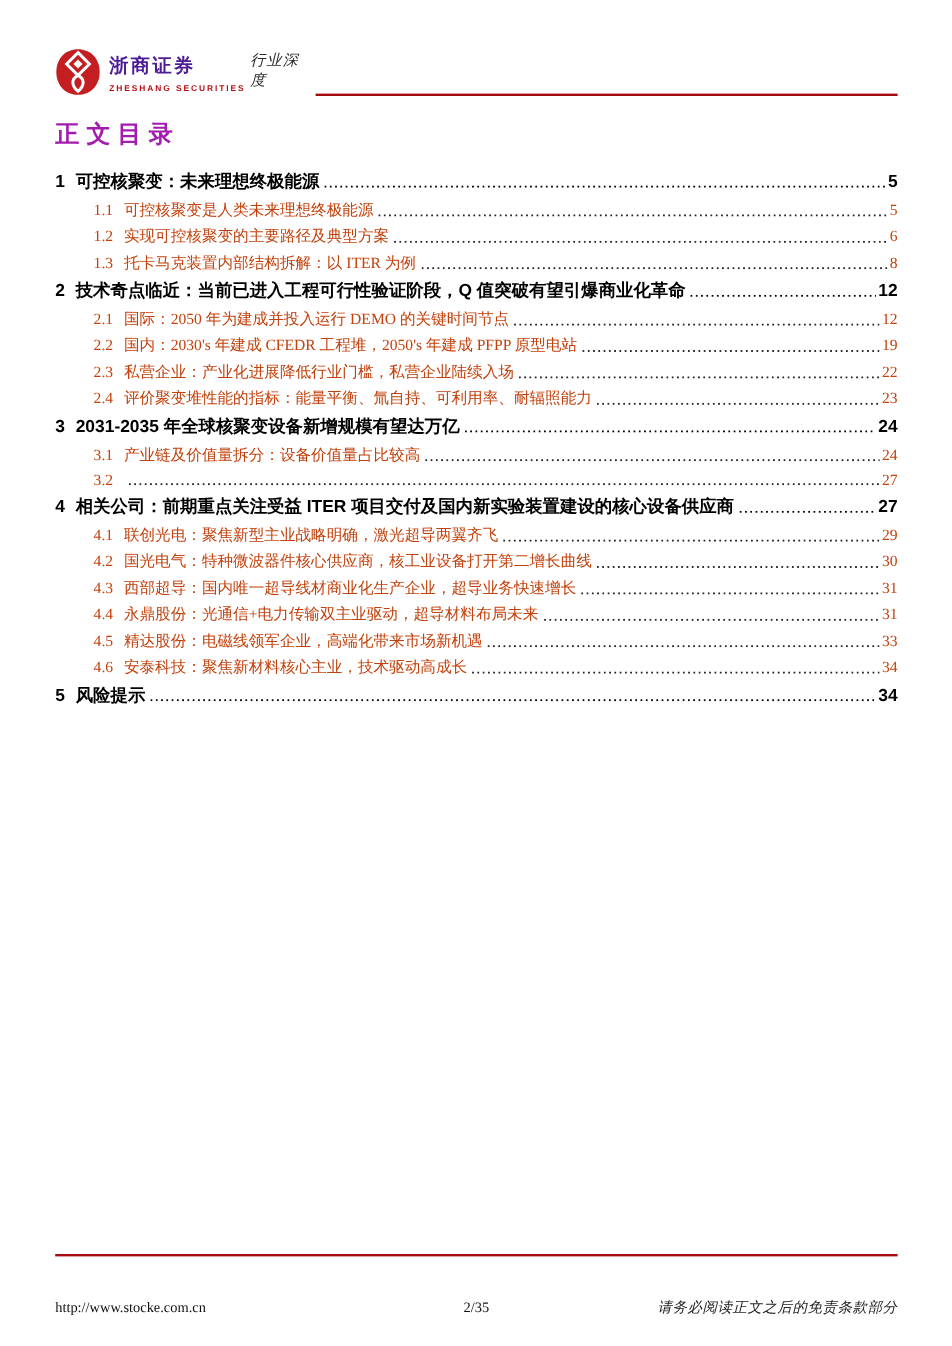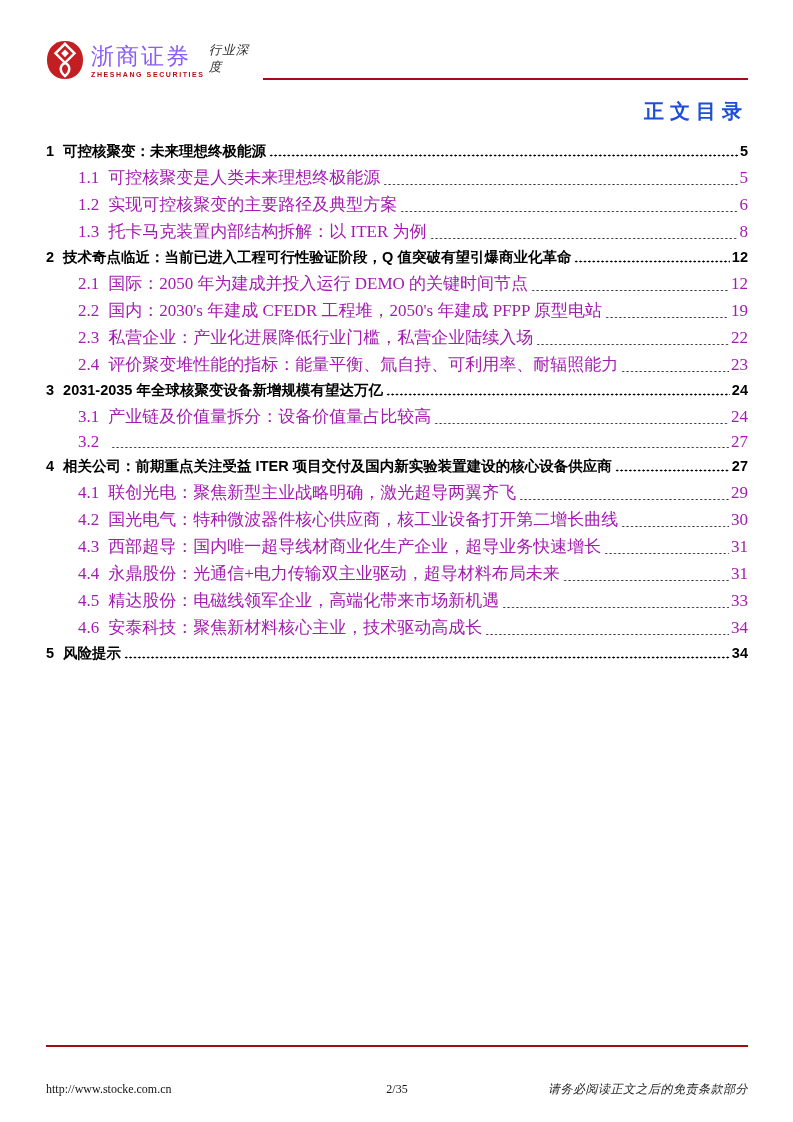--- a/index.html
+++ b/index.html
@@ -23,24 +23,24 @@
   }
   .logo {
     display: flex;
     align-items: center;
     gap: 7px;
   }
   .logo-icon { width: 38px; height: 40px; flex: 0 0 auto; }
   .logo-text { display: flex; flex-direction: column; }
   .logo-cn {
     font-family: "Liberation Sans", "DejaVu Sans", sans-serif;
-    font-weight: normal;
-    font-size: 23px;
+    font-weight: bold;
+    font-size: 16px;
     line-height: 26px;
-    color: #8b5cf6;
+    color: #4c1d95;
     letter-spacing: 2px;
     white-space: nowrap;
   }
   .logo-en {
     font-family: "Liberation Sans", "DejaVu Sans", sans-serif;
     font-size: 7px;
     font-weight: bold;
     color: #b50f15;
     letter-spacing: 1.6px;
     margin-top: 2px;
@@ -62,45 +62,45 @@
     padding-right: 6px;
   }
   .header-line {
     width: 100%;
     height: 0;
     border-bottom: 2px solid #a50b11;
   }
 
   
   .doc-title {
-    text-align: right;
+    text-align: left;
     font-size: 20px;
     font-weight: bold;
-    color: #1d4ed8;
+    color: #a21caf;
     letter-spacing: 6px;
     margin-top: 18px;
   }
 
   
   .toc { margin-top: 14px; }
   .toc-row {
     display: flex;
     align-items: baseline;
     cursor: pointer;
   }
   .toc-row.lvl1 {
     font-family: "Liberation Sans", "DejaVu Sans", sans-serif;
     font-weight: bold;
     font-size: 14.5px;
     color: #000;
     padding: 3px 0 3px 0;
   }
   .toc-row.lvl2 {
-    font-size: 17px;
-    color: #a21caf;
+    font-size: 13px;
+    color: #c2410c;
     padding: 2px 0 2px 32px;
   }
   .toc-num { margin-right: 9px; white-space: nowrap; }
   .toc-title { white-space: nowrap; }
   .toc-leader {
     flex: 1;
     align-self: flex-end;
     height: 3px;
     margin: 0 2px 3px 3px;
     background-image: radial-gradient(circle, #222 0.8px, transparent 1px);

